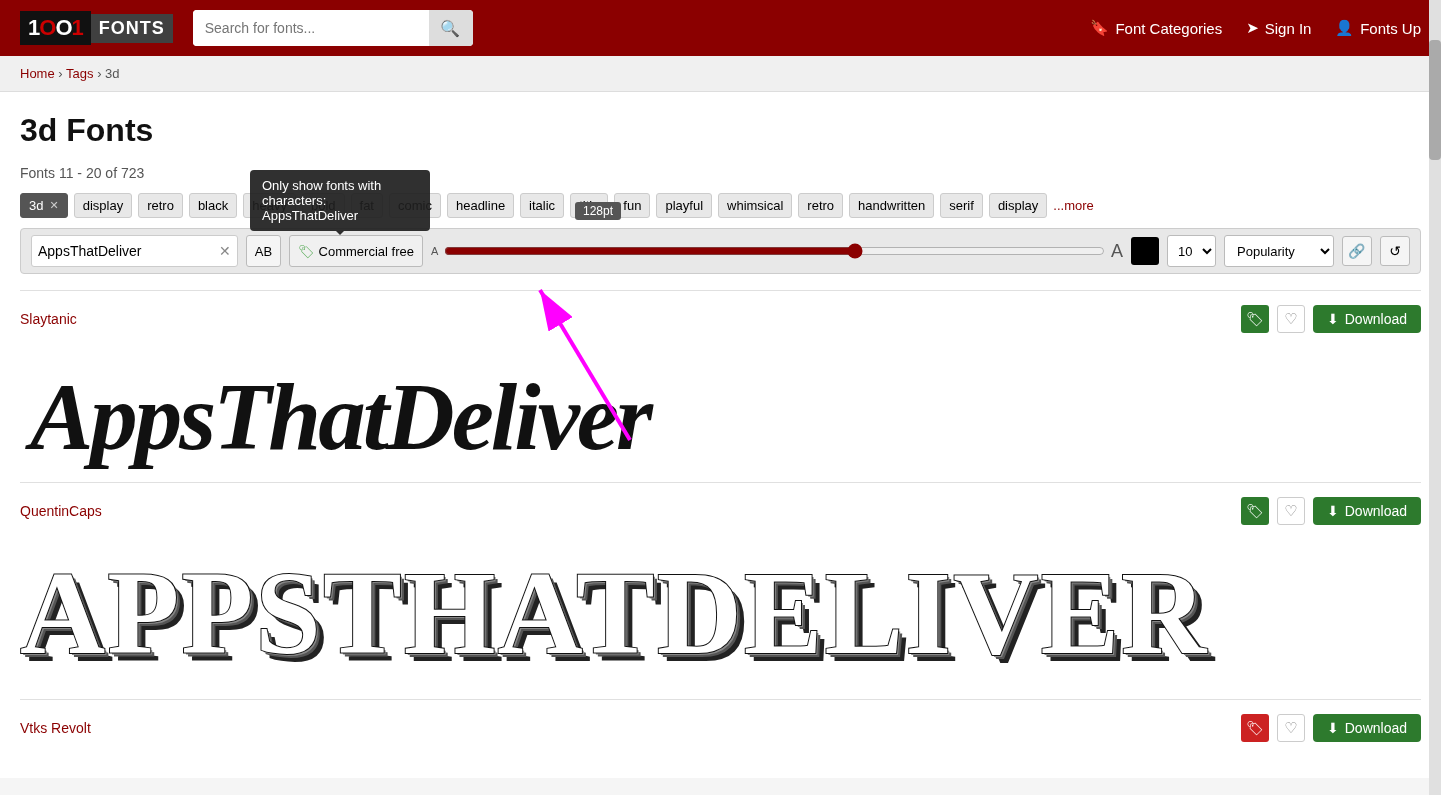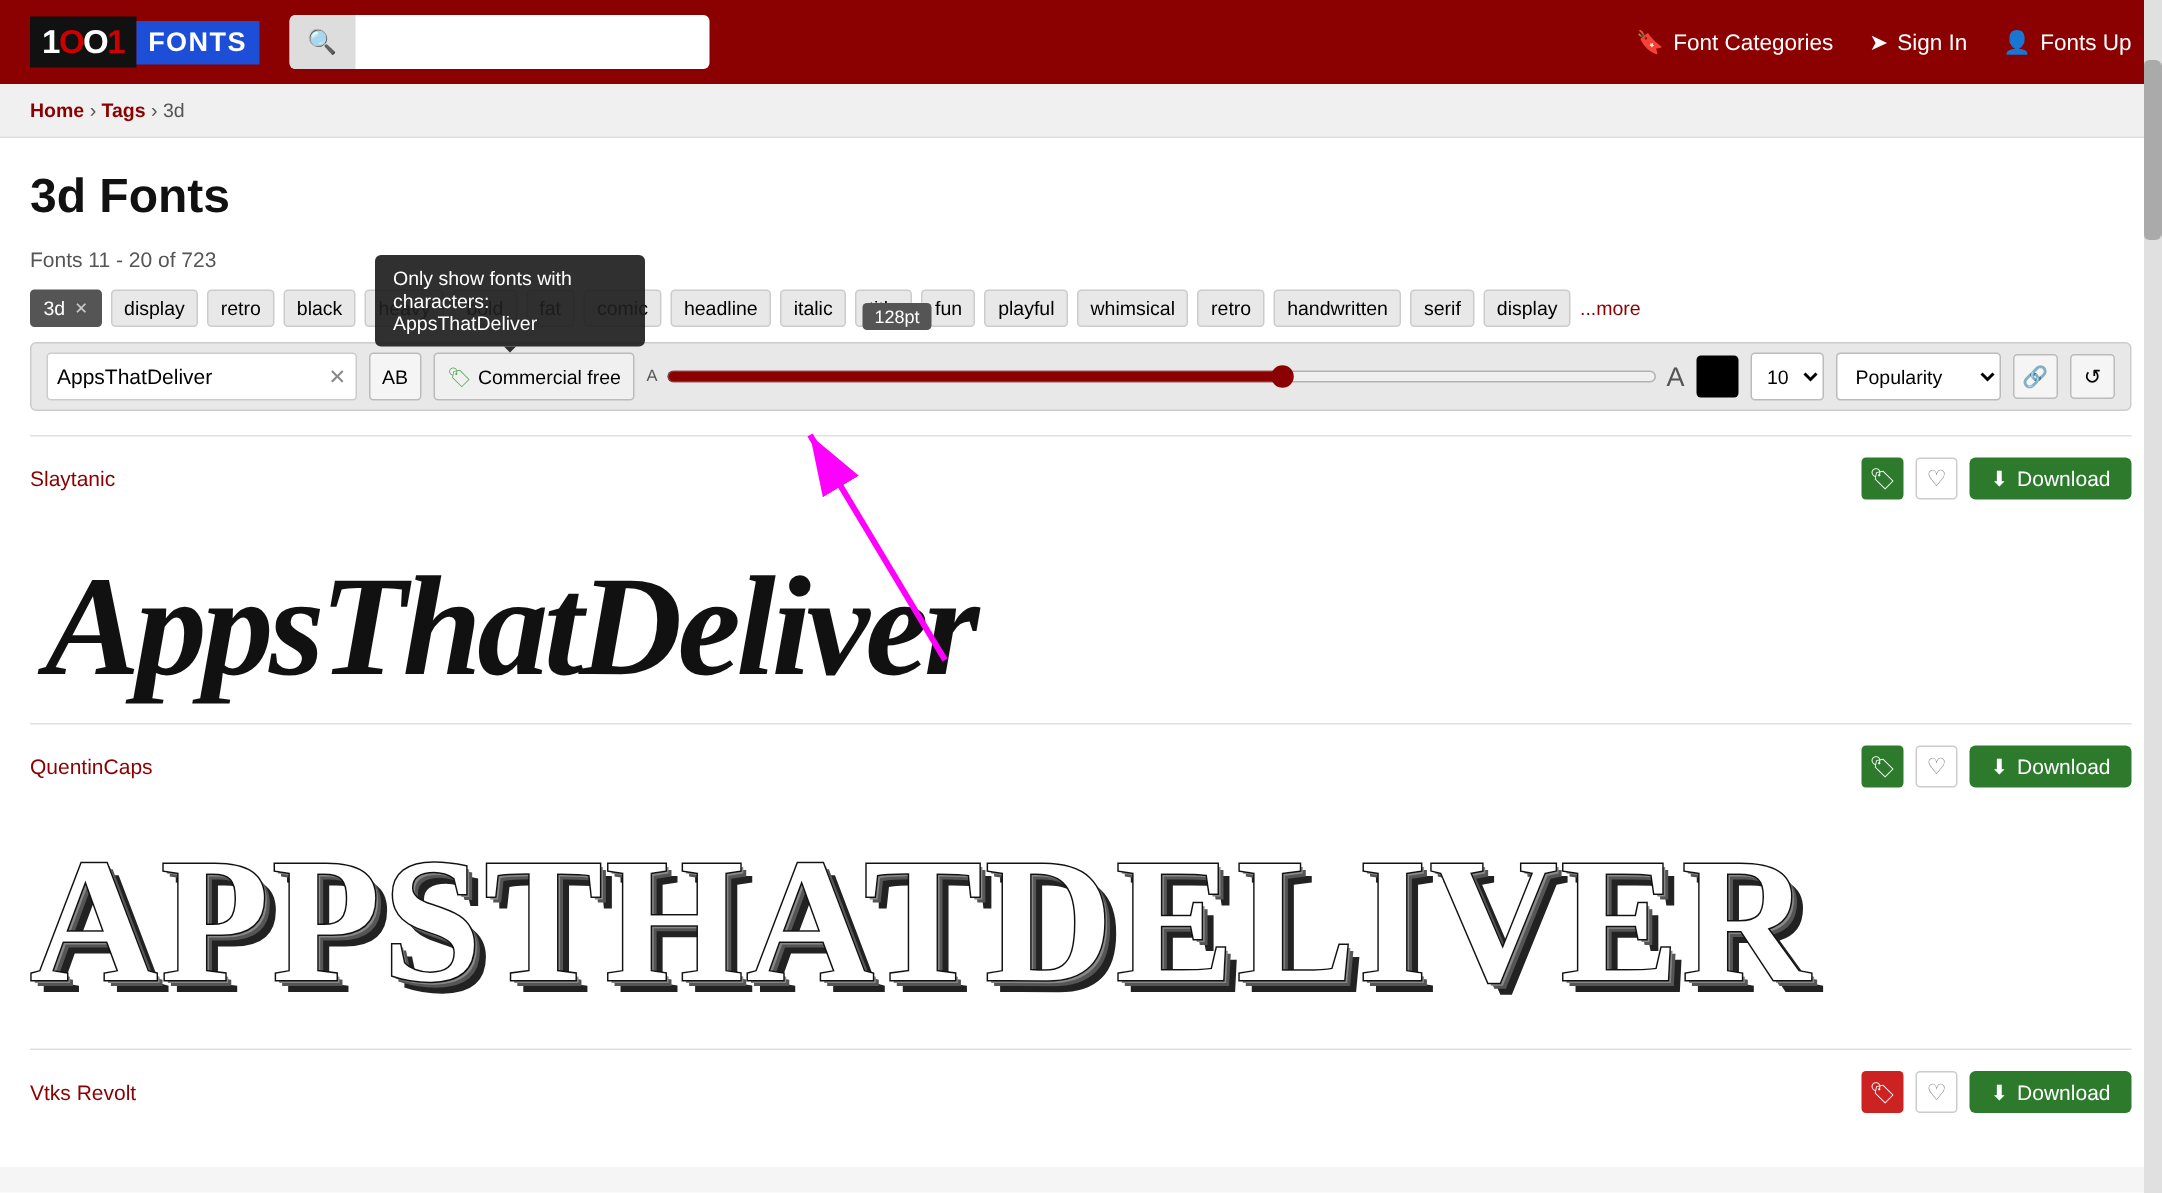--- a/index.html
+++ b/index.html
@@ -67,21 +67,21 @@
       gap: 6px;
     }
 
     
     .breadcrumb {
       padding: 10px 20px;
       background: #f0f0f0;
       font-size: 13px;
       border-bottom: 1px solid #ddd;
     }
-    .breadcrumb a { color: #8b0000; text-decoration: none; font-weight: bold; }
+    .breadcrumb a { color: #8b0000; text-decoration: none; }
     .breadcrumb span { color: #555; }
 
     
     .main {
       background: white;
       padding: 20px 20px;
     }
     .page-title {
       font-size: 32px;
       font-weight: bold;
@@ -343,24 +343,25 @@
     }
   </style>
 </head>
 <body>
 
 <header class="header">
   <div class="logo">
     <div class="logo-box">
       <span style="color:white">1</span><span style="color:#cc0000">O</span><span style="color:white">O</span><span style="color:#cc0000">1</span>
     </div>
-    <div style="background:#1d4ed8;color:white;padding:4px 8px;font-weight:900;font-size:18px;letter-spacing:1px;">FONTS</div>
+    <div style="background:#404040;color:white;padding:4px 8px;font-weight:900;font-size:18px;letter-spacing:1px;">FONTS</div>
   </div>
 
   <div class="search-bar">
+    <input type="text" placeholder="Search for fonts..." style="">
     <button>🔍</button>
   </div>
 
   <nav class="header-nav">
     <a href="#">
       <span>🔖</span>
       <span>Font Categories</span>
     </a>
     <a href="#">
       <span>➤</span>

